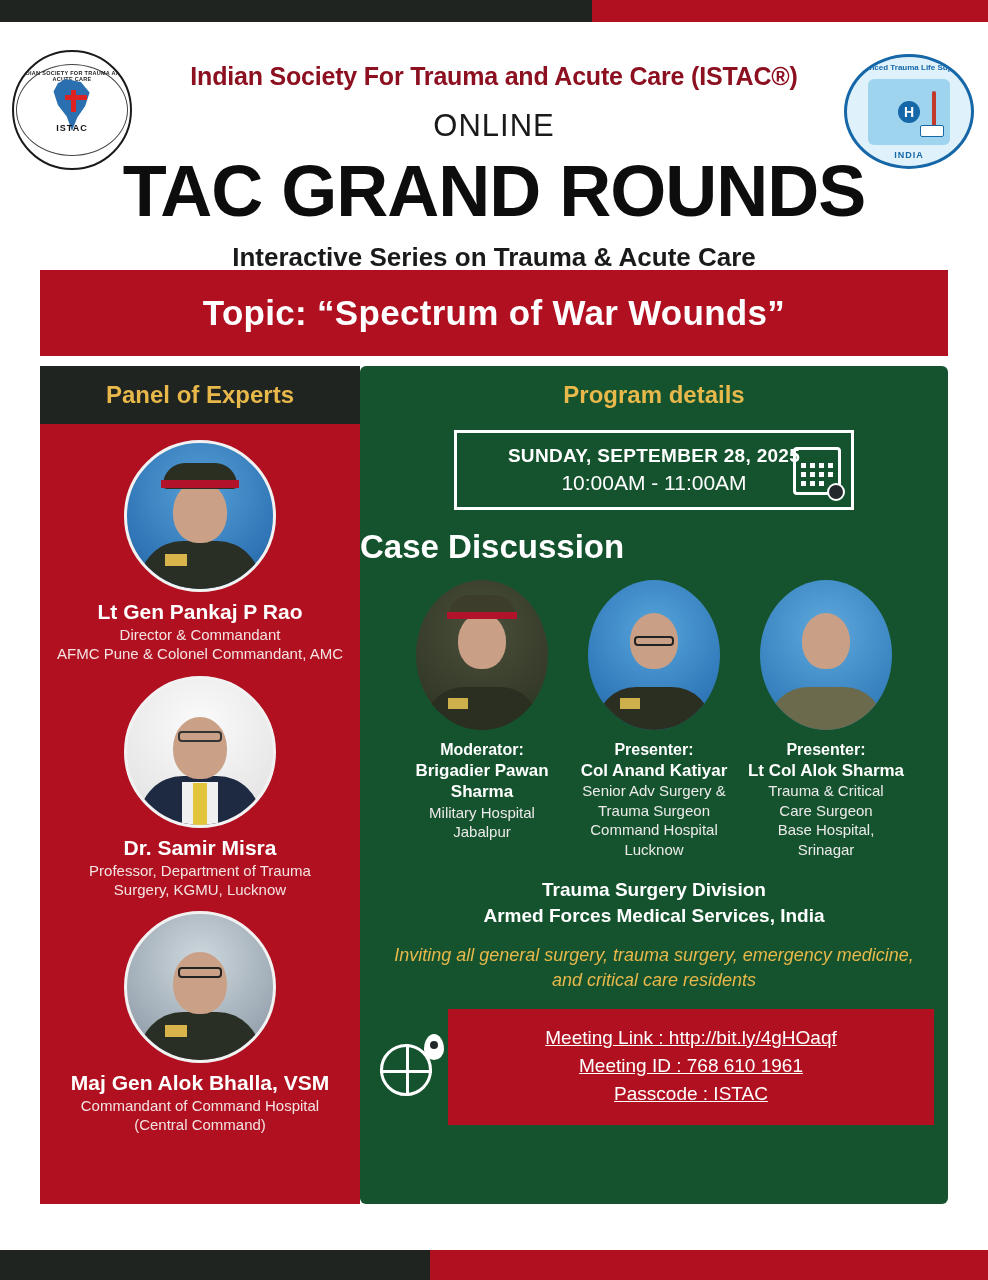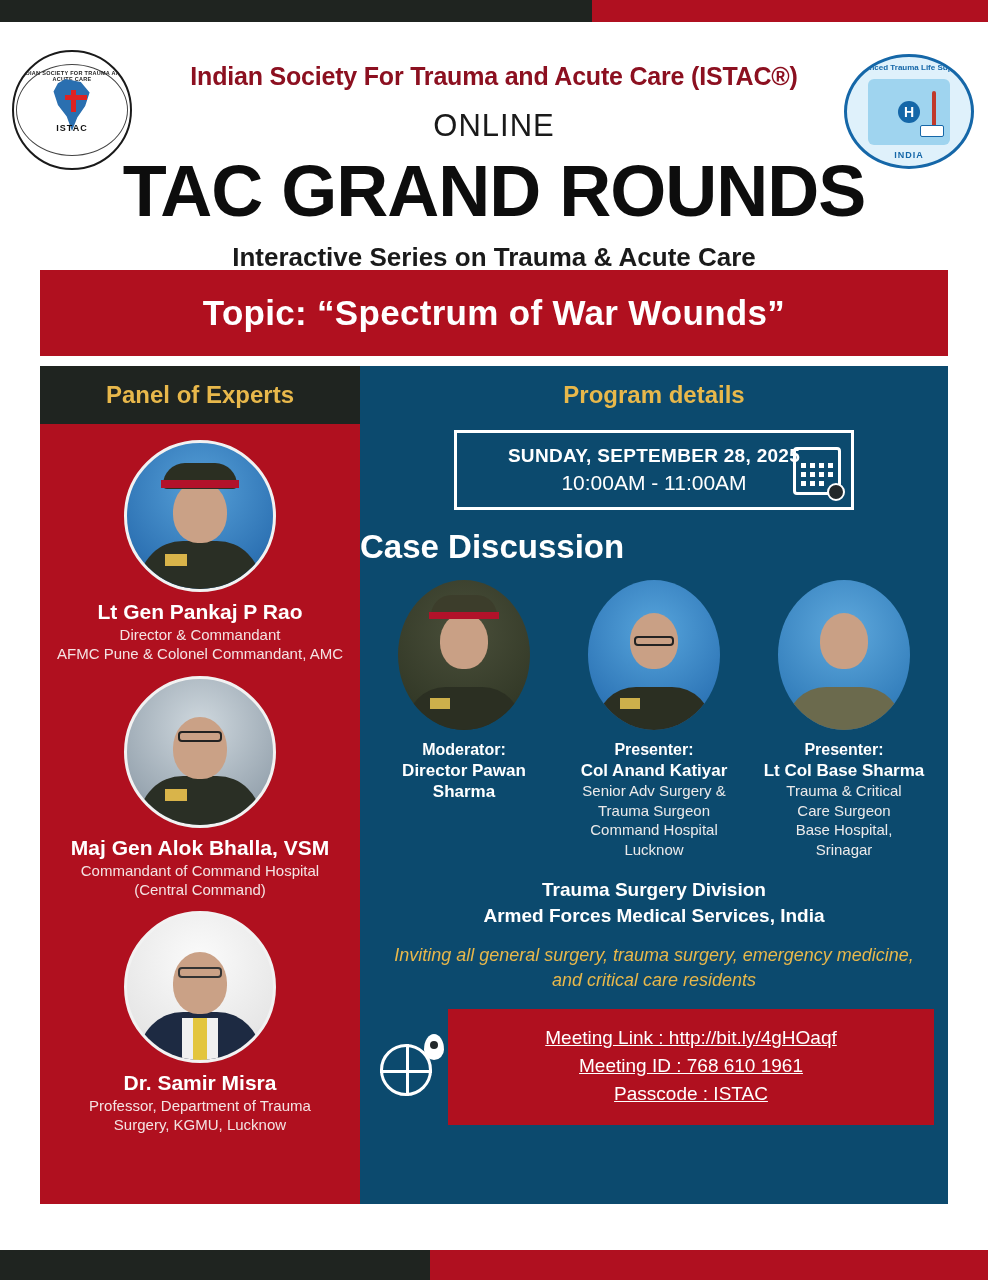--- a/index.html
+++ b/index.html
@@ -131,40 +131,40 @@
   .expert .photo .cap  { position:absolute; left:50%; top:14%; transform:translateX(-50%); width:74px; height:26px; border-radius:32px 32px 6px 6px; background:#2b2f22; }
   .expert .photo .capband { position:absolute; left:50%; top:25%; transform:translateX(-50%); width:78px; height:8px; background:#b2122a; }
   .expert .photo .torso{ position:absolute; left:50%; bottom:-4%; transform:translateX(-50%); width:122px; height:54px; border-radius:44px 44px 0 0; background:#2a2f25; }
   .expert .photo .torso.suit { background:#1d2a42; }
   .expert .photo .shirt{ position:absolute; left:50%; bottom:-4%; transform:translateX(-50%); width:36px; height:48px; background:#f0f0f0; }
   .expert .photo .tie  { position:absolute; left:50%; bottom:0; transform:translateX(-50%); width:14px; height:42px; background:#e3c53d; }
   .expert .photo .medal{ position:absolute; left:26%; bottom:16%; width:22px; height:12px; background:#d9b44a; }
   .expert .name { color:#ffffff; font-size:21px; font-weight:bold; line-height:1.15; }
   .expert .role { color:#f4e3e3; font-size:15px; line-height:1.25; padding:2px 10px 0 10px; }
 
-  .col-right { flex:1; background:#0c4a6e; position:relative; }
+  .col-right { flex:1; background:#14532d; position:relative;border-radius:6px; }
   .col-right .panel-heading {
     height:58px; display:flex; align-items:center; justify-content:center;
     color:#e8b84b; font-size:24px; font-weight:bold;
   }
   .datebox {
     margin:6px auto 0 auto; width:400px; height:80px; border:3px solid #ffffff;
     display:flex; align-items:center; justify-content:center; position:relative;
   }
   .datebox .dtext { text-align:center; color:#ffffff; }
   .datebox .d1 { font-size:19px; font-weight:bold; letter-spacing:0.3px; }
   .datebox .d2 { font-size:21px; margin-top:4px;text-align:center; }
   .cal-icon { position:absolute; right:10px; top:14px; width:48px; height:48px; }
   .cal-icon .body { position:absolute; inset:0; border:3px solid #ffffff; border-radius:4px; }
   .cal-icon .dot { position:absolute; width:5px; height:5px; background:#fff; }
   .cal-icon .clk { position:absolute; right:-4px; bottom:-6px; width:18px; height:18px; border:2px solid #fff; border-radius:50%; background:#23282a; }
 
   .case-title { text-align:left; color:#ffffff; font-size:33px; font-weight:bold; margin-top:18px; }
 
-  .speakers { display:flex; justify-content:center; gap:18px; margin-top:14px; padding:0 16px; }
+  .speakers { display:flex; justify-content:center; margin-top:14px; padding:0 16px; }
   .speaker { width:172px; text-align:center; }
   .speaker .photo {
     width:132px; height:150px; border-radius:50%; margin:0 auto 10px auto;
     position:relative; overflow:hidden;
   }
   .speaker .photo.s1 { background: radial-gradient(circle at 50% 34%, #4a4f3a 0%, #343a28 70%, #272c1e 100%); }
   .speaker .photo.s2 { background: radial-gradient(circle at 50% 34%, #57a5dc 0%, #2f77b8 70%, #245e95 100%); }
   .speaker .photo.s3 { background: radial-gradient(circle at 50% 34%, #5fa9dd 0%, #3580bd 70%, #2a6498 100%); }
   .speaker .photo .head { position:absolute; left:50%; top:22%; transform:translateX(-50%); width:48px; height:56px; border-radius:50% 50% 46% 46%; background:#c9a085; }
   .speaker .photo .cap  { position:absolute; left:50%; top:10%; transform:translateX(-50%); width:66px; height:24px; border-radius:30px 30px 5px 5px; background:#3c3d2b; }
@@ -249,42 +249,42 @@
             <div class="cap"></div>
             <div class="capband"></div>
             <div class="medal"></div>
           </div>
           <div class="name">Lt Gen Pankaj P Rao</div>
           <div class="role" style="white-space:pre-line">Director &amp; Commandant
 AFMC Pune &amp; Colonel Commandant, AMC</div>
         </div>
 
         <div class="expert">
-          <div class="photo p2">
-            <div class="torso"></div>
-            <div class="head"></div>
-            <div class="glasses" style="position:absolute;left:50%;top:36%;transform:translateX(-50%);width:44px;height:11px;border:2px solid #222;border-radius:4px;"></div>
-            <div class="medal"></div>
-          </div>
-          <div class="name">Maj Gen Alok Bhalla, VSM</div>
-          <div class="role" style="white-space:pre-line">Commandant of Command Hospital
-(Central Command)</div>
-        </div>
-
-        <div class="expert">
           <div class="photo p3">
             <div class="torso suit"></div>
             <div class="shirt"></div>
             <div class="tie"></div>
             <div class="head"></div>
             <div class="glasses" style="position:absolute;left:50%;top:36%;transform:translateX(-50%);width:44px;height:11px;border:2px solid #333;border-radius:4px;"></div>
           </div>
           <div class="name">Dr. Samir Misra</div>
           <div class="role" style="white-space:pre-line">Professor, Department of Trauma
 Surgery, KGMU, Lucknow</div>
+        </div>
+
+        <div class="expert">
+          <div class="photo p2">
+            <div class="torso"></div>
+            <div class="head"></div>
+            <div class="glasses" style="position:absolute;left:50%;top:36%;transform:translateX(-50%);width:44px;height:11px;border:2px solid #222;border-radius:4px;"></div>
+            <div class="medal"></div>
+          </div>
+          <div class="name">Maj Gen Alok Bhalla, VSM</div>
+          <div class="role" style="white-space:pre-line">Commandant of Command Hospital
+(Central Command)</div>
         </div>
 
       </div>
     </div>
 
     <div class="col-right">
       <div class="panel-heading">Program details</div>
 
       <div class="datebox">
         <div class="dtext">
@@ -314,21 +314,23 @@
 
         <div class="speaker">
           <div class="photo s1">
             <div class="torso"></div>
             <div class="head"></div>
             <div class="cap"></div>
             <div class="capband"></div>
             <div class="medal"></div>
           </div>
           <div class="role-label">Moderator:</div>
-          <div class="sname">Director Pawan Sharma</div>
+          <div class="sname">Brigadier Pawan Sharma</div>
+          <div class="sdesc" style="white-space:pre-line">Military Hospital
+Jabalpur</div>
         </div>
 
         <div class="speaker">
           <div class="photo s2">
             <div class="torso"></div>
             <div class="head"></div>
             <div class="glasses"></div>
             <div class="medal"></div>
           </div>
           <div class="role-label">Presenter:</div>
@@ -338,21 +340,21 @@
 Command Hospital
 Lucknow</div>
         </div>
 
         <div class="speaker">
           <div class="photo s3">
             <div class="torso cam"></div>
             <div class="head"></div>
           </div>
           <div class="role-label">Presenter:</div>
-          <div class="sname">Lt Col Base Sharma</div>
+          <div class="sname">Lt Col Alok Sharma</div>
           <div class="sdesc" style="white-space:pre-line">Trauma &amp; Critical
 Care Surgeon
 Base Hospital,
 Srinagar</div>
         </div>
 
       </div>
 
       <div class="division" style="white-space:pre-line">Trauma Surgery Division
 Armed Forces Medical Services, India</div>

